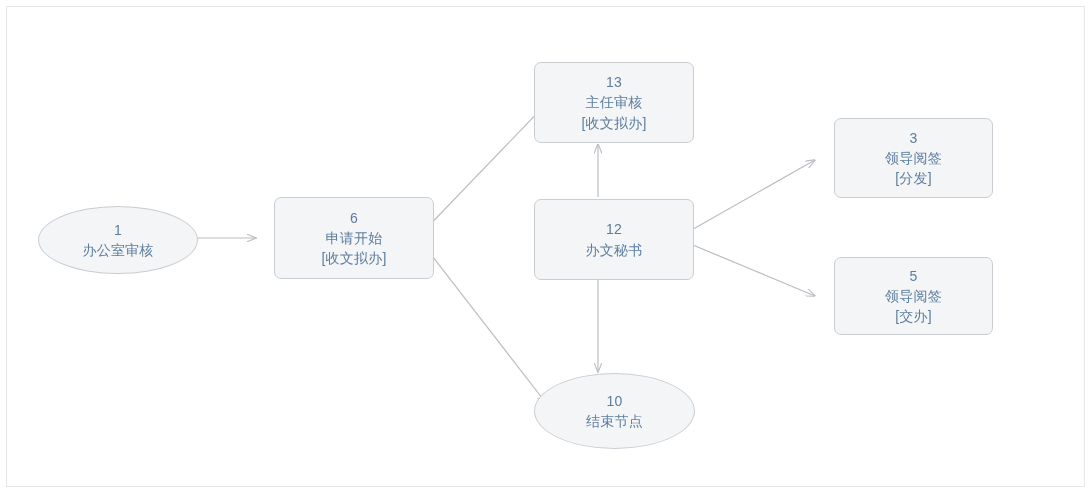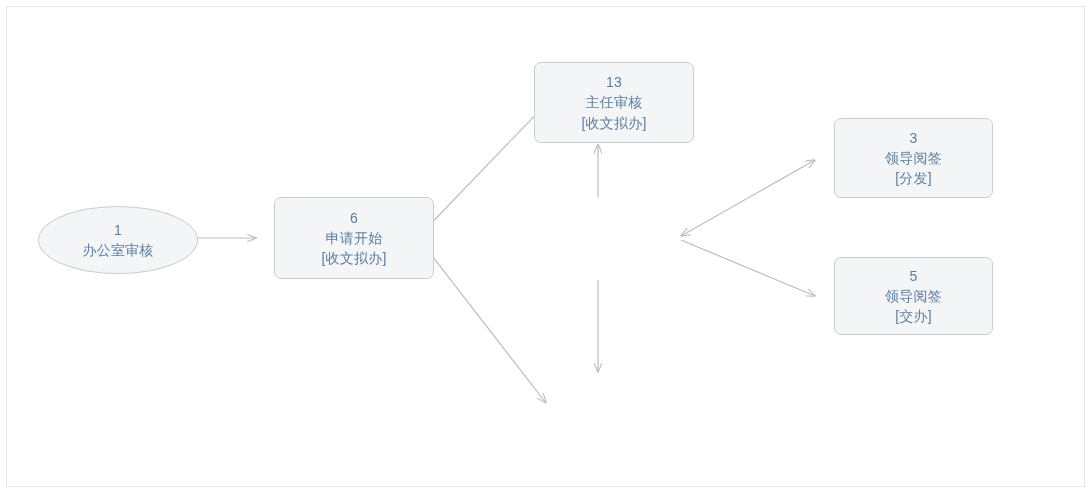--- a/index.html
+++ b/index.html
@@ -116,28 +116,36 @@
       <span class="node-label">申请开始</span>
       <span class="node-action">[收文拟办]</span>
     </div>
 
     <div class="node task" style="left:511px; top:55px; width:160px; height:81px;">
       <span class="node-id">13</span>
       <span class="node-label">主任审核</span>
       <span class="node-action">[收文拟办]</span>
     </div>
 
+    <div class="node task" style="left:511px; top:192px; width:160px; height:81px;">
+      <span class="node-id">12</span>
+      <span class="node-label">办文秘书</span>
+    </div>
 
     <div class="node task" style="left:811px; top:111px; width:159px; height:80px;">
       <span class="node-id">3</span>
       <span class="node-label">领导阅签</span>
       <span class="node-action">[分发]</span>
     </div>
 
     <div class="node task" style="left:811px; top:250px; width:159px; height:78px;">
       <span class="node-id">5</span>
       <span class="node-label">领导阅签</span>
       <span class="node-action">[交办]</span>
     </div>
 
+    <div class="node event" style="left:511px; top:366px; width:161px; height:76px;">
+      <span class="node-id">10</span>
+      <span class="node-label">结束节点</span>
+    </div>
 
   </div>
 </div>
 
 </body></html>

